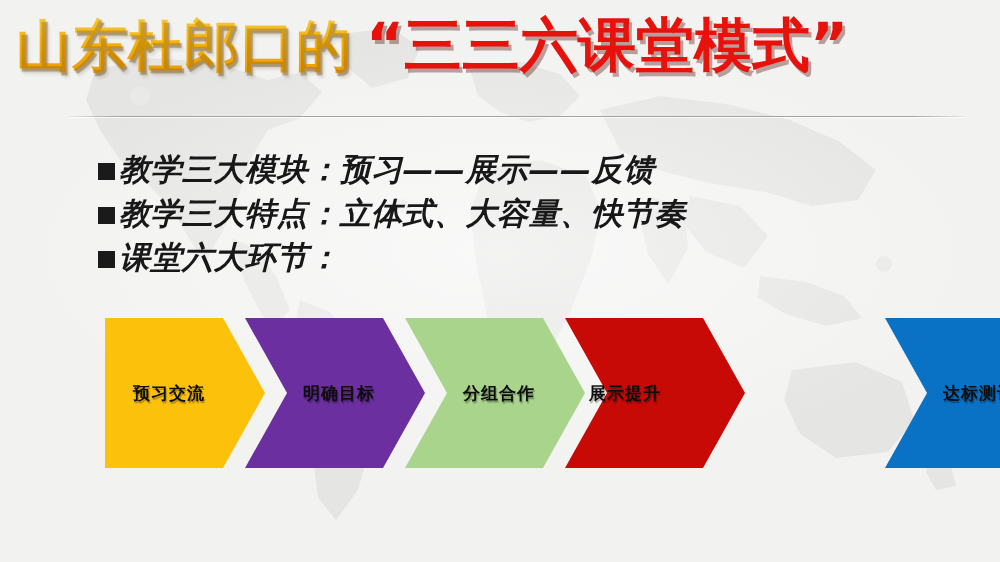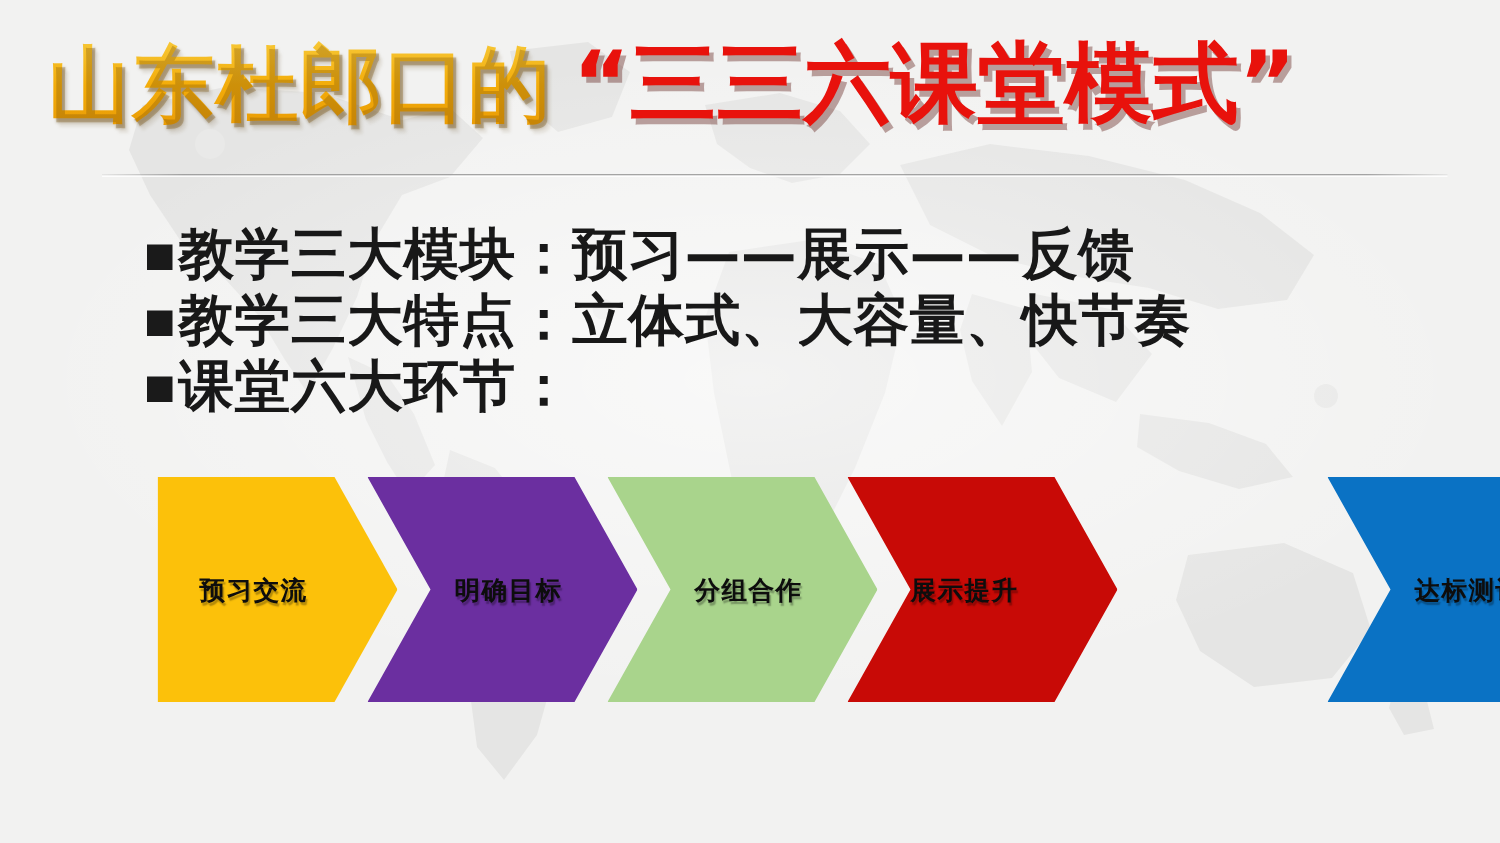--- a/index.html
+++ b/index.html
@@ -30,23 +30,23 @@
     inset: 0;
     pointer-events: none;
     background:
       radial-gradient(ellipse 70% 55% at 50% 45%, rgba(255,255,255,0.55) 0%, rgba(255,255,255,0.0) 70%);
   }
 
   
   .title-row {
     position: absolute;
     left: 0;
-    top: 26px;
+    top: 16px;
     width: 864px;
-    text-align: right;
+    text-align: center;
     white-space: nowrap;
     line-height: 1.0;
   }
   .title-gold {
     font-size: 55px;
     font-weight: bold;
     letter-spacing: 1px;
     color: #F5B21A;
     background: linear-gradient(180deg, #F7CA3B 0%, #F3AC09 52%, #E89A06 100%);
     -webkit-background-clip: text;
@@ -86,24 +86,25 @@
     position: absolute;
     left: 98px;
     top: 148px;
     width: 860px;
   }
   .bullet-line {
     display: flex;
     align-items: center;
     height: 44px;
     color: #181818;
-    font-size: 37px;
+    font-size: 31px;
     font-weight: bold;
     letter-spacing: 0.5px;
     white-space: nowrap;
+    font-style: italic;
   }
   .bullet-marker {
     display: inline-block;
     width: 17px;
     height: 17px;
     background: #1a1a1a;
     margin-right: 4px;
     flex: 0 0 auto;
     position: relative;
     top: 1px;
@@ -214,21 +215,21 @@
     <div class="chev notched" style="left: 300px; width: 180px; z-index: 8;">
       <span class="chev-shape" style="background: rgb(169, 212, 140);"></span>
       <span class="chev-label" style="color: rgb(13, 13, 13); margin-left: 58px;">分组合作</span>
     </div>
     <div class="chev notched" style="left: 140px; width: 180px; z-index: 9;">
       <span class="chev-shape" style="background: rgb(107, 47, 160);"></span>
       <span class="chev-label" style="color: rgb(13, 13, 13); margin-left: 58px;">明确目标</span>
     </div>
     <div class="chev notched" style="left: 460px; width: 180px; z-index: 7;">
       <span class="chev-shape" style="background: rgb(200, 10, 6);"></span>
-      <span class="chev-label" style="color: rgb(13, 13, 13); margin-left: 42px;">展示提升</span>
+      <span class="chev-label" style="color: rgb(13, 13, 13); margin-left: 24px;">展示提升</span>
     </div>
     <div class="chev notched" style="left: 780px; width: 180px; z-index: 5;">
       <span class="chev-shape" style="background: rgb(10, 114, 196);"></span>
       <span class="chev-label" style="color: rgb(13, 13, 13); margin-left: 58px;">达标测评</span>
     </div>
   </div>
 
 </div>
 
 </body></html>

